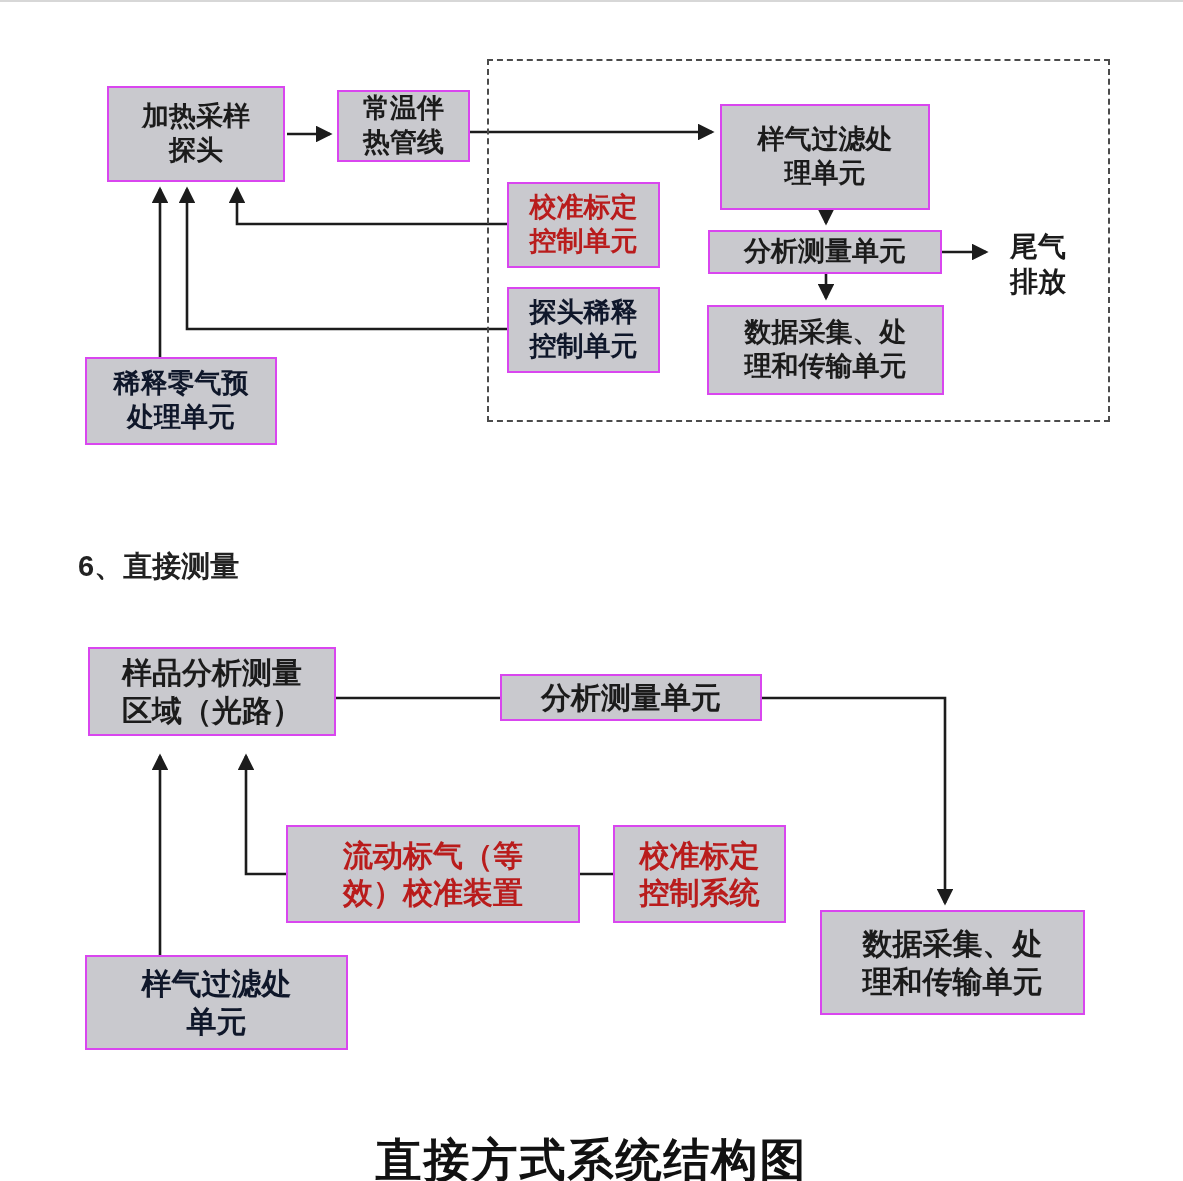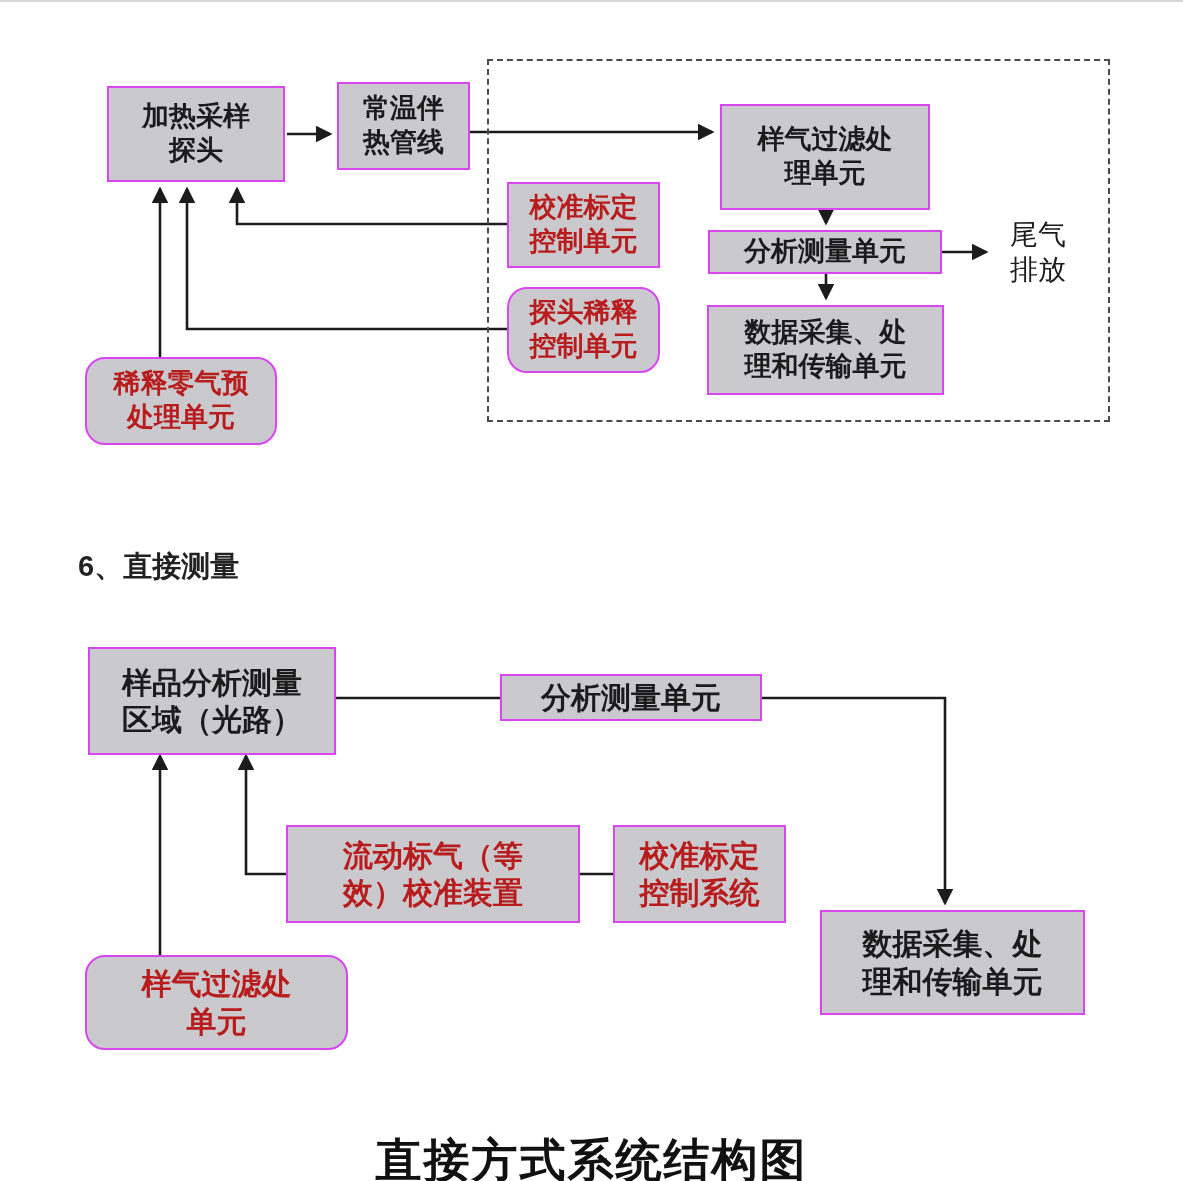--- a/index.html
+++ b/index.html
@@ -10,25 +10,25 @@
   }
   .box{
     position:absolute;display:flex;align-items:center;justify-content:center;
     text-align:center;white-space:pre-line;font-weight:bold;
     background:#c9c9ce;border:2px solid #d946ef;color:#1b1b1b;
     line-height:1.25;box-sizing:border-box;
   }
   .fs-top{font-size:27px;}
   .fs-bot{font-size:30px;}
   .blue{color:#b91c1c;}
-  .red{color:#b91c1c;border-radius:20px;}
+  .red{color:#0f172a;}
   .plain{
     position:absolute;display:flex;align-items:center;justify-content:center;
-    text-align:left;white-space:pre-line;font-weight:normal;color:#1b1b1b;
-    font-size:28px;line-height:1.25;
+    text-align:left;white-space:pre-line;font-weight:bold;color:#1b1b1b;
+    font-size:28px;line-height:1.25;margin-top:12px;
   }
   .dashed-frame{
     position:absolute;border:2px dashed #4b4b4b;background:transparent;
     box-sizing:border-box;
   }
   .section-heading{
     position:absolute;font-weight:bold;color:#222222;font-size:29px;
   }
   .footer-title{
     position:absolute;font-weight:bold;color:#111111;font-size:46px;
@@ -64,21 +64,21 @@
       <path d="M286,872 L246,872 L246,754" marker-end="url(#arr)"></path>
       <path d="M160,953 L160,754" marker-end="url(#arr)"></path>
     </g>
   </svg>
 
   <div class="dashed-frame" style="left:487px;top:57px;width:623px;height:363px;"></div>
 
   <div class="box fs-top" style="left:107px;top:84px;width:178px;height:96px;">加热采样
 探头</div>
 
-  <div class="box fs-top" style="left:337px;top:80px;width:133px;height:88px;">常温伴
+  <div class="box fs-top" style="left:337px;top:88px;width:133px;height:72px;">常温伴
 热管线</div>
 
   <div class="box fs-top" style="left:720px;top:102px;width:210px;height:106px;">样气过滤处
 理单元</div>
 
   <div class="box fs-top blue" style="left:507px;top:180px;width:153px;height:86px;">校准标定
 控制单元</div>
 
   <div class="box fs-top" style="left:708px;top:228px;width:234px;height:44px;">分析测量单元</div>
 
@@ -90,21 +90,21 @@
 
   <div class="box fs-top" style="left:707px;top:303px;width:237px;height:90px;">数据采集、处
 理和传输单元</div>
 
   <div class="box fs-top red" style="left:85px;top:355px;width:192px;height:88px;">稀释零气预
 处理单元</div>
 
 
   <div class="section-heading" style="left:78px;top:545px;">6、直接测量</div>
 
-  <div class="box fs-bot" style="left:88px;top:645px;width:248px;height:108px;">样品分析测量
+  <div class="box fs-bot" style="left:88px;top:645px;width:248px;height:89px;">样品分析测量
 区域（光路）</div>
 
   <div class="box fs-bot" style="left:500px;top:672px;width:262px;height:47px;">分析测量单元</div>
 
   <div class="box fs-bot blue" style="left:286px;top:823px;width:294px;height:98px;">流动标气（等
 效）校准装置</div>
 
   <div class="box fs-bot blue" style="left:613px;top:823px;width:173px;height:98px;">校准标定
 控制系统</div>
 

